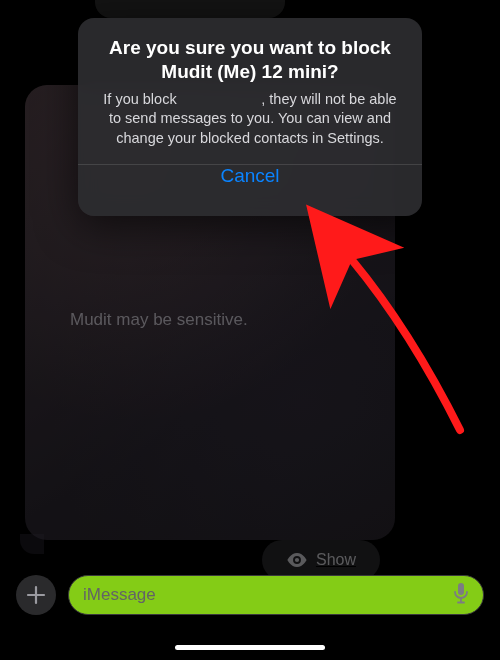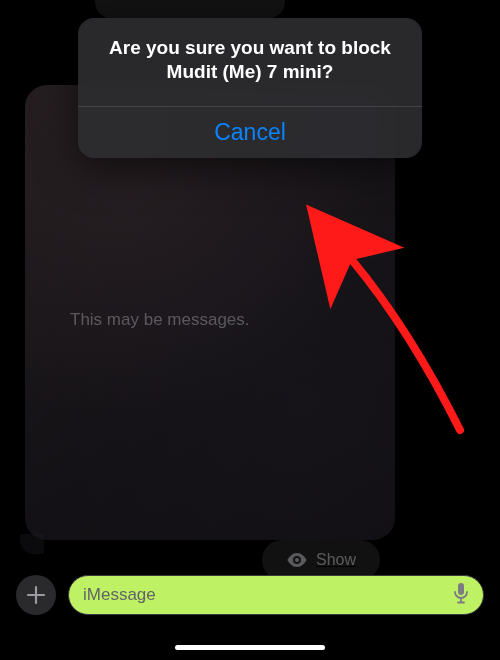--- a/index.html
+++ b/index.html
@@ -119,21 +119,21 @@
       justify-content: center;
       color: #9a9aa0;
       font-size: 26px;
       font-weight: 300;
     }
     .compose-field {
       flex: 1;
       height: 40px;
       border-radius: 20px;
       border: 1.5px solid #3a3a3c;
-      background: #bef264;
+      background: #84cc16;
       display: flex;
       align-items: center;
       padding: 10px 14px;
       justify-content: space-between;
     }
     .compose-placeholder {
       color: #636366;
       font-size: 17px;
     }
     .mic {
@@ -182,23 +182,22 @@
       line-height: 1.35;
     }
     .modal-buttons {
       display: flex;
       border-top: 0.5px solid rgba(255,255,255,0.12);
       height: 52px;
     }
     .modal-btn {
       flex: 1;
       display: flex;
-      align-items: center;
       justify-content: center;
-      font-size: 23px;
+      font-size: 19px;
       cursor: pointer;
     }
     .modal-btn + .modal-btn {
       border-left: 0.5px solid rgba(255,255,255,0.12);
     }
     .btn-cancel { color: #0a84ff; }
     .btn-block  { color: #ff453a; }
 
     
     .arrow {
@@ -208,21 +207,21 @@
     }
   </style>
 </head>
 <body>
 
 <div class="chat-area">
 
   <div class="top-bubble"></div>
 
   <div class="sensitive-card"></div>
-  <div class="sensitive-label">This may be messages.</div>
+  <div class="sensitive-label">Mudit may be sensitive.</div>
 
   <div class="show-pill">
     <span class="eye">
       <svg viewBox="0 0 24 16" width="22" height="14">
         <path d="M12 0C5 0 1 8 1 8s4 8 11 8 11-8 11-8S19 0 12 0zm0 12.5A4.5 4.5 0 1 1 12 3.5a4.5 4.5 0 0 1 0 9z" fill="#c8c8cc"></path>
         <circle cx="12" cy="8" r="2.4" fill="#c8c8cc"></circle>
       </svg>
     </span>
     <span class="show-label">Show</span>
   </div>
@@ -246,21 +245,22 @@
         </svg>
       </span>
     </div>
   </div>
 
   <div class="home-indicator"></div>
 </div>
 
 <div class="modal">
   <div class="modal-body">
-    <div class="modal-title">Are you sure you want to block Mudit (Me) 7 mini?</div>
+    <div class="modal-title">Are you sure you want to block Mudit (Me) 12 mini?</div>
+    <div class="modal-message">If you block &nbsp;&nbsp;&nbsp;&nbsp;&nbsp;&nbsp;&nbsp;&nbsp;&nbsp;&nbsp;&nbsp;&nbsp;&nbsp;&nbsp;&nbsp;&nbsp;&nbsp;&nbsp;&nbsp;&nbsp;, they will not be able to send messages to you. You can view and change your blocked contacts in Settings.</div>
   </div>
   <div class="modal-buttons">
     <div class="modal-btn btn-cancel">
       <span>Cancel</span>
     </div>
   </div>
 </div>
 
 <svg class="arrow" width="500" height="660" viewBox="0 0 500 660" style="left:0;top:0;">
   <defs>

